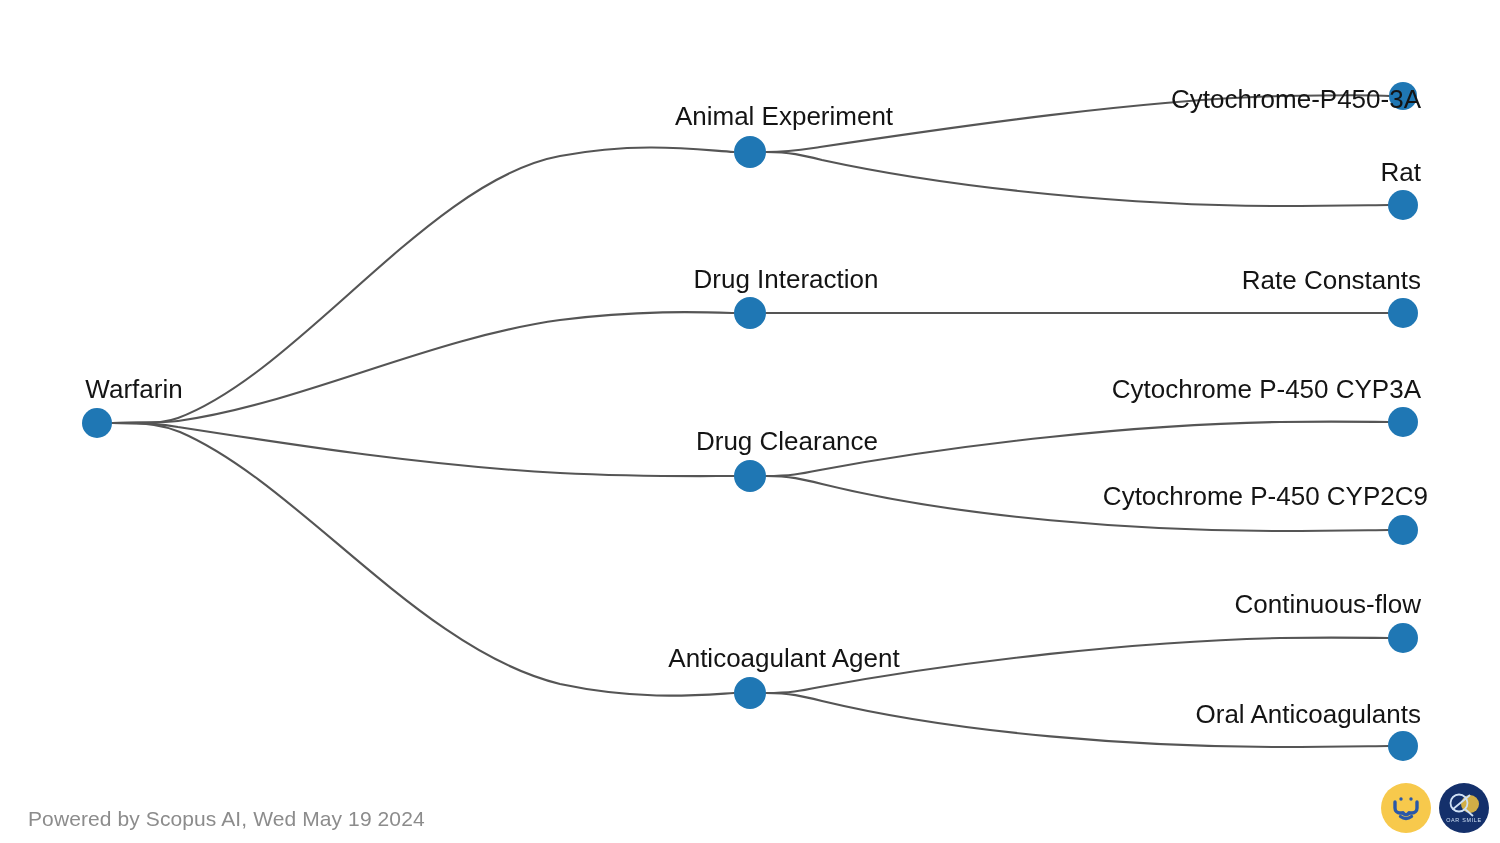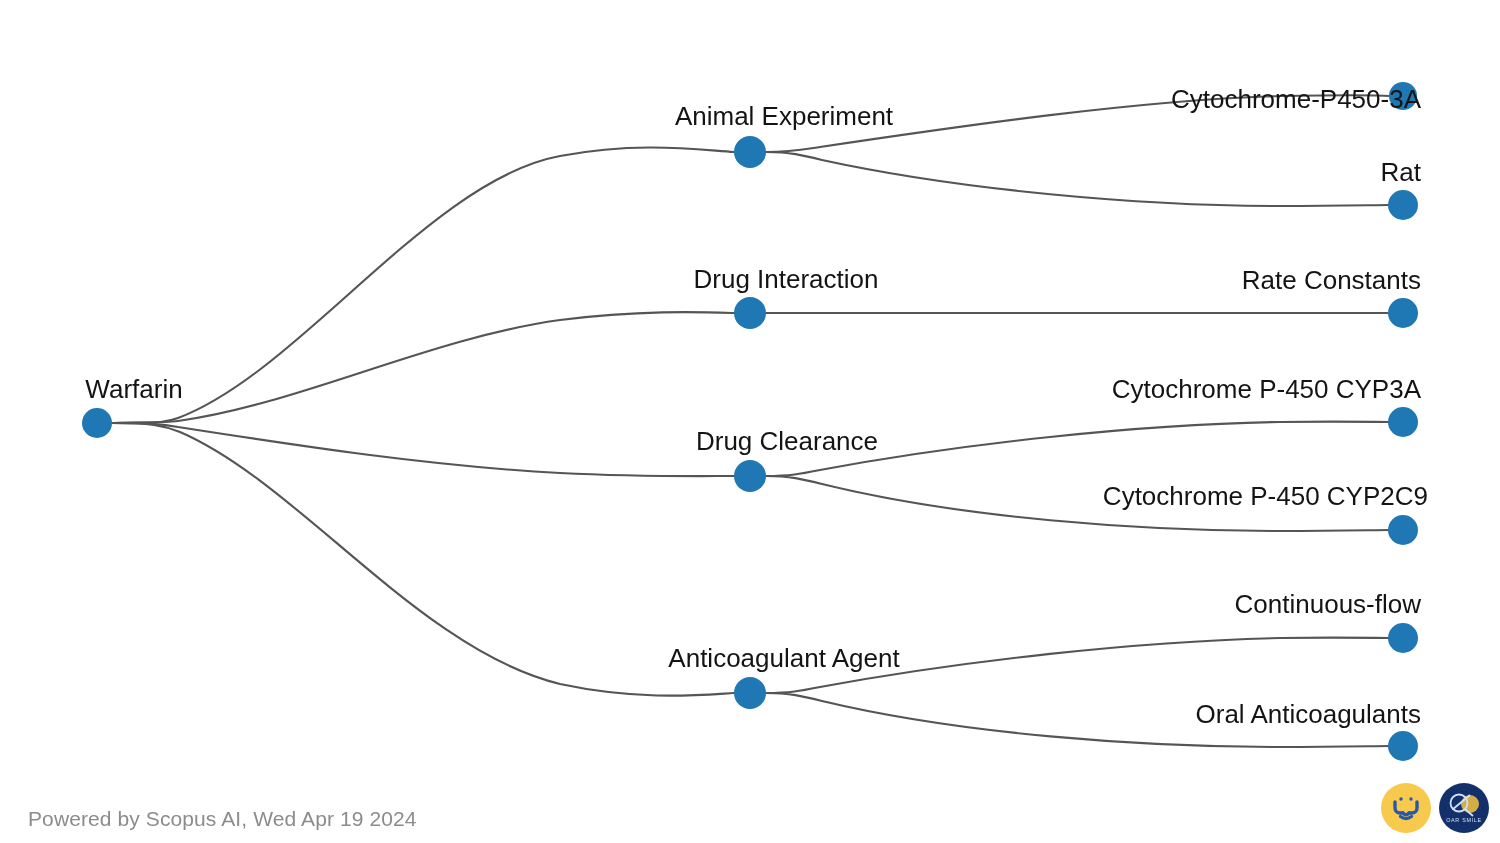--- a/index.html
+++ b/index.html
@@ -139,21 +139,21 @@
           <circle class="node-circle" cx="1403" cy="638" r="15" fill="#1f77b4"></circle>
           <text class="node-label end" x="1421" y="613">Continuous-flow</text>
         </g>
         <g>
           <circle class="node-circle" cx="1403" cy="746" r="15" fill="#1f77b4"></circle>
           <text class="node-label end" x="1421" y="723">Oral Anticoagulants</text>
         </g>
       </g>
   </svg>
 
-  <div class="footer-text">Powered by Scopus AI, Wed Apr 19 2024</div>
+  <div class="footer-text">Powered by Scopus AI, Wed May 19 2024</div>
 
   <div class="logo-strip">
 
     <div class="logo logo-a">
       <svg width="50" height="50" viewBox="0 0 50 50">
         <g fill="none" stroke="#2a58a8" stroke-width="3.4" stroke-linecap="round">
           <path d="M14 19 v6 a5 5 0 0 0 5 5 h3"></path>
           <path d="M36 19 v6 a5 5 0 0 1 -5 5 h-3"></path>
           <path d="M22 30 a3.6 3.6 0 0 0 6 0"></path>
           <path d="M19.5 33.5 q5.5 4 11 0"></path>

